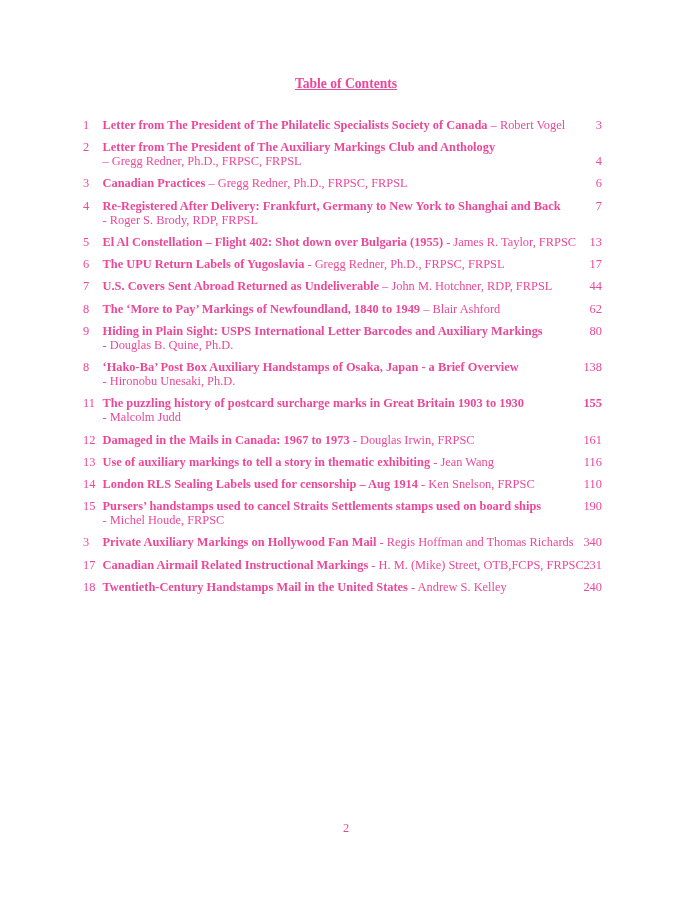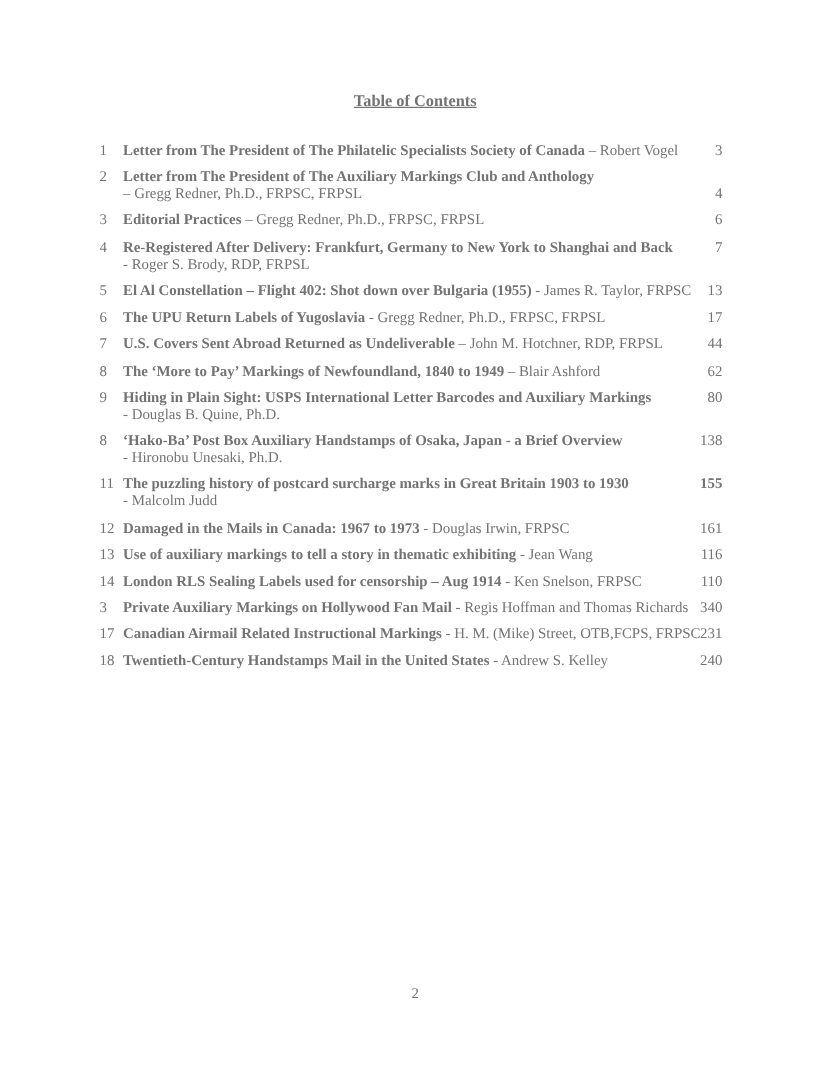--- a/index.html
+++ b/index.html
@@ -1,21 +1,21 @@
 <!DOCTYPE html>
 <html><head>
 <meta charset="utf-8">
 <style>
   html, body { margin: 0; padding: 0; background: #ffffff; }
   .page {
     position: relative;
     width: 692px;
     height: 899px;
     background: #ffffff;
-    color: #737373;
+    color: #ec4899;
     font-family: "Liberation Serif", "DejaVu Serif", serif;
     overflow: hidden;
   }
   .doc-title {
     position: absolute;
     top: 76px;
     left: 0;
     width: 100%;
     text-align: center;
     font-size: 13.6px;
@@ -88,21 +88,21 @@
         <span class="t">Letter from The President of The Auxiliary Markings Club and Anthology</span><span class="a"></span>
       </div>
       <div class="line2 a">– Gregg Redner, Ph.D., FRPSC, FRPSL</div>
     </div>
     <div class="pg">4</div>
   </div>
       <div class="row">
     <div class="num">3</div>
     <div class="mid">
       <div class="line1">
-        <span class="t">Editorial Practices</span><span class="a"> – Gregg Redner, Ph.D., FRPSC, FRPSL</span>
+        <span class="t">Canadian Practices</span><span class="a"> – Gregg Redner, Ph.D., FRPSC, FRPSL</span>
       </div>
 
     </div>
     <div class="pg">6</div>
   </div>
       <div class="row">
     <div class="num">4</div>
     <div class="mid">
       <div class="line1">
         <span class="t">Re-Registered After Delivery: Frankfurt, Germany to New York to Shanghai and Back</span><span class="a"></span>
@@ -203,20 +203,30 @@
   </div>
       <div class="row">
     <div class="num">14</div>
     <div class="mid">
       <div class="line1">
         <span class="t">London RLS Sealing Labels used for censorship – Aug 1914</span><span class="a"> - Ken Snelson, FRPSC</span>
       </div>
 
     </div>
     <div class="pg">110</div>
+  </div>
+      <div class="row">
+    <div class="num">15</div>
+    <div class="mid">
+      <div class="line1">
+        <span class="t">Pursers’ handstamps used to cancel Straits Settlements stamps used on board ships</span><span class="a"></span>
+      </div>
+      <div class="line2 a">- Michel Houde, FRPSC</div>
+    </div>
+    <div class="pg">190</div>
   </div>
       <div class="row">
     <div class="num">3</div>
     <div class="mid">
       <div class="line1">
         <span class="t">Private Auxiliary Markings on Hollywood Fan Mail</span><span class="a"> - Regis Hoffman and Thomas Richards</span>
       </div>
 
     </div>
     <div class="pg">340</div>

